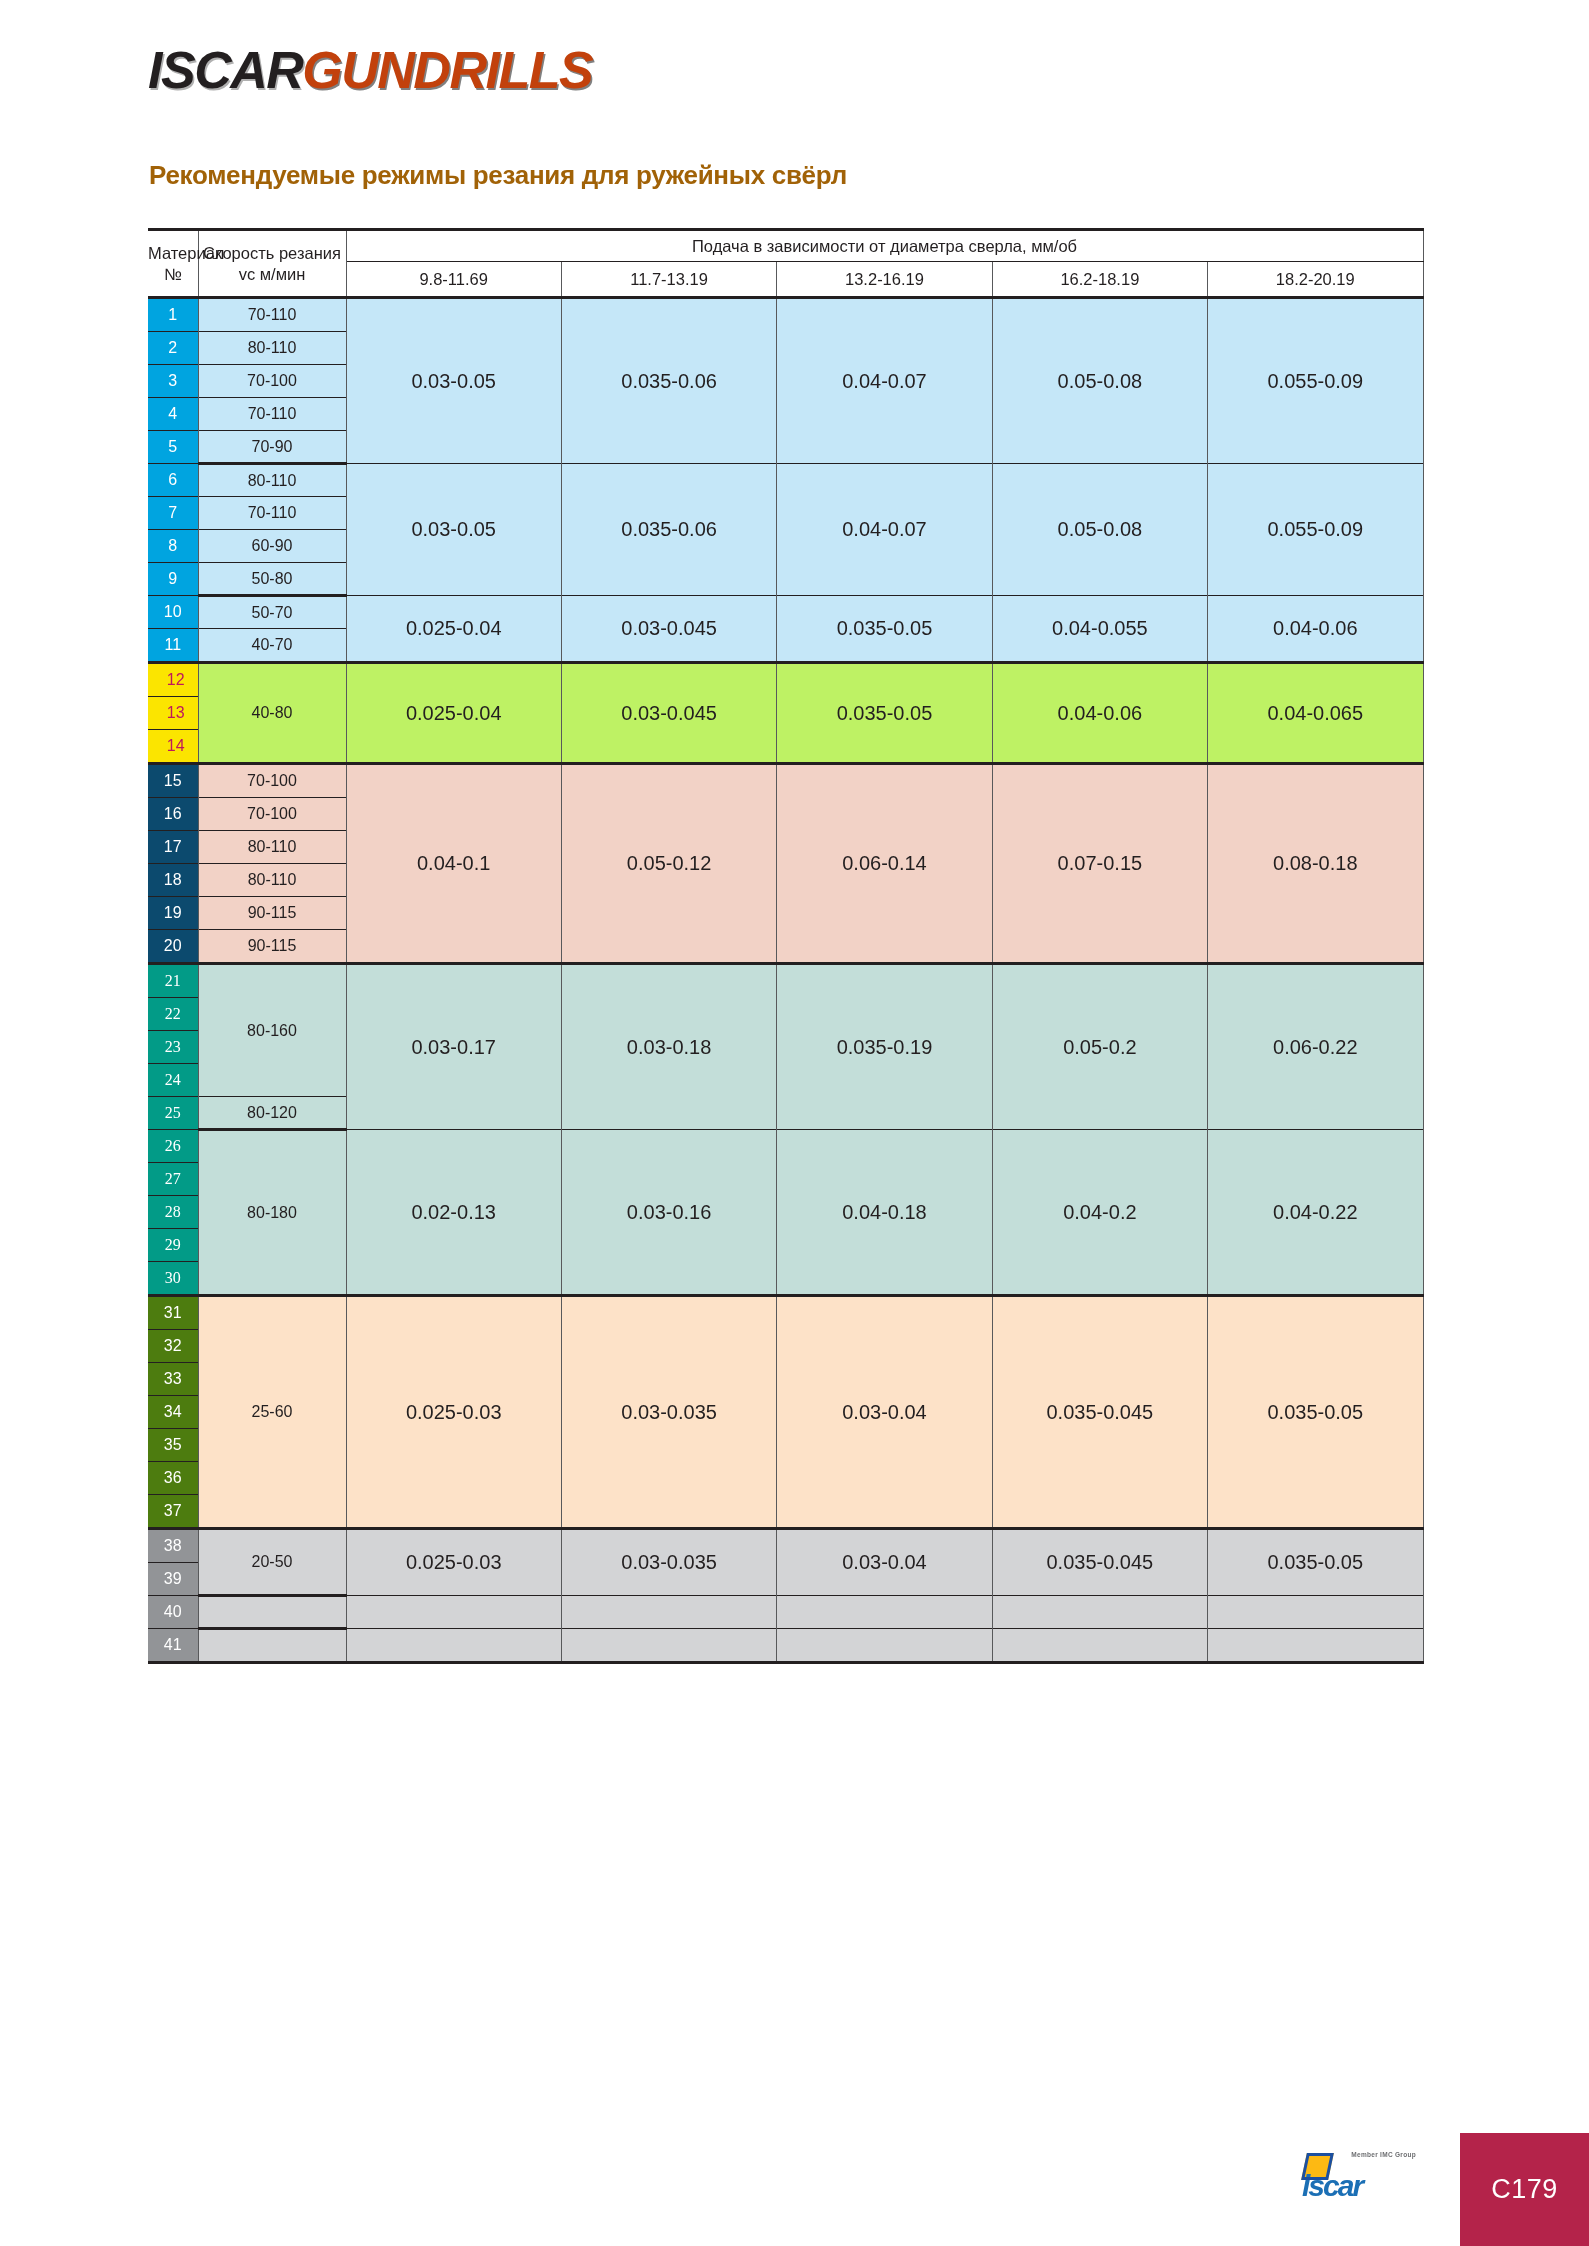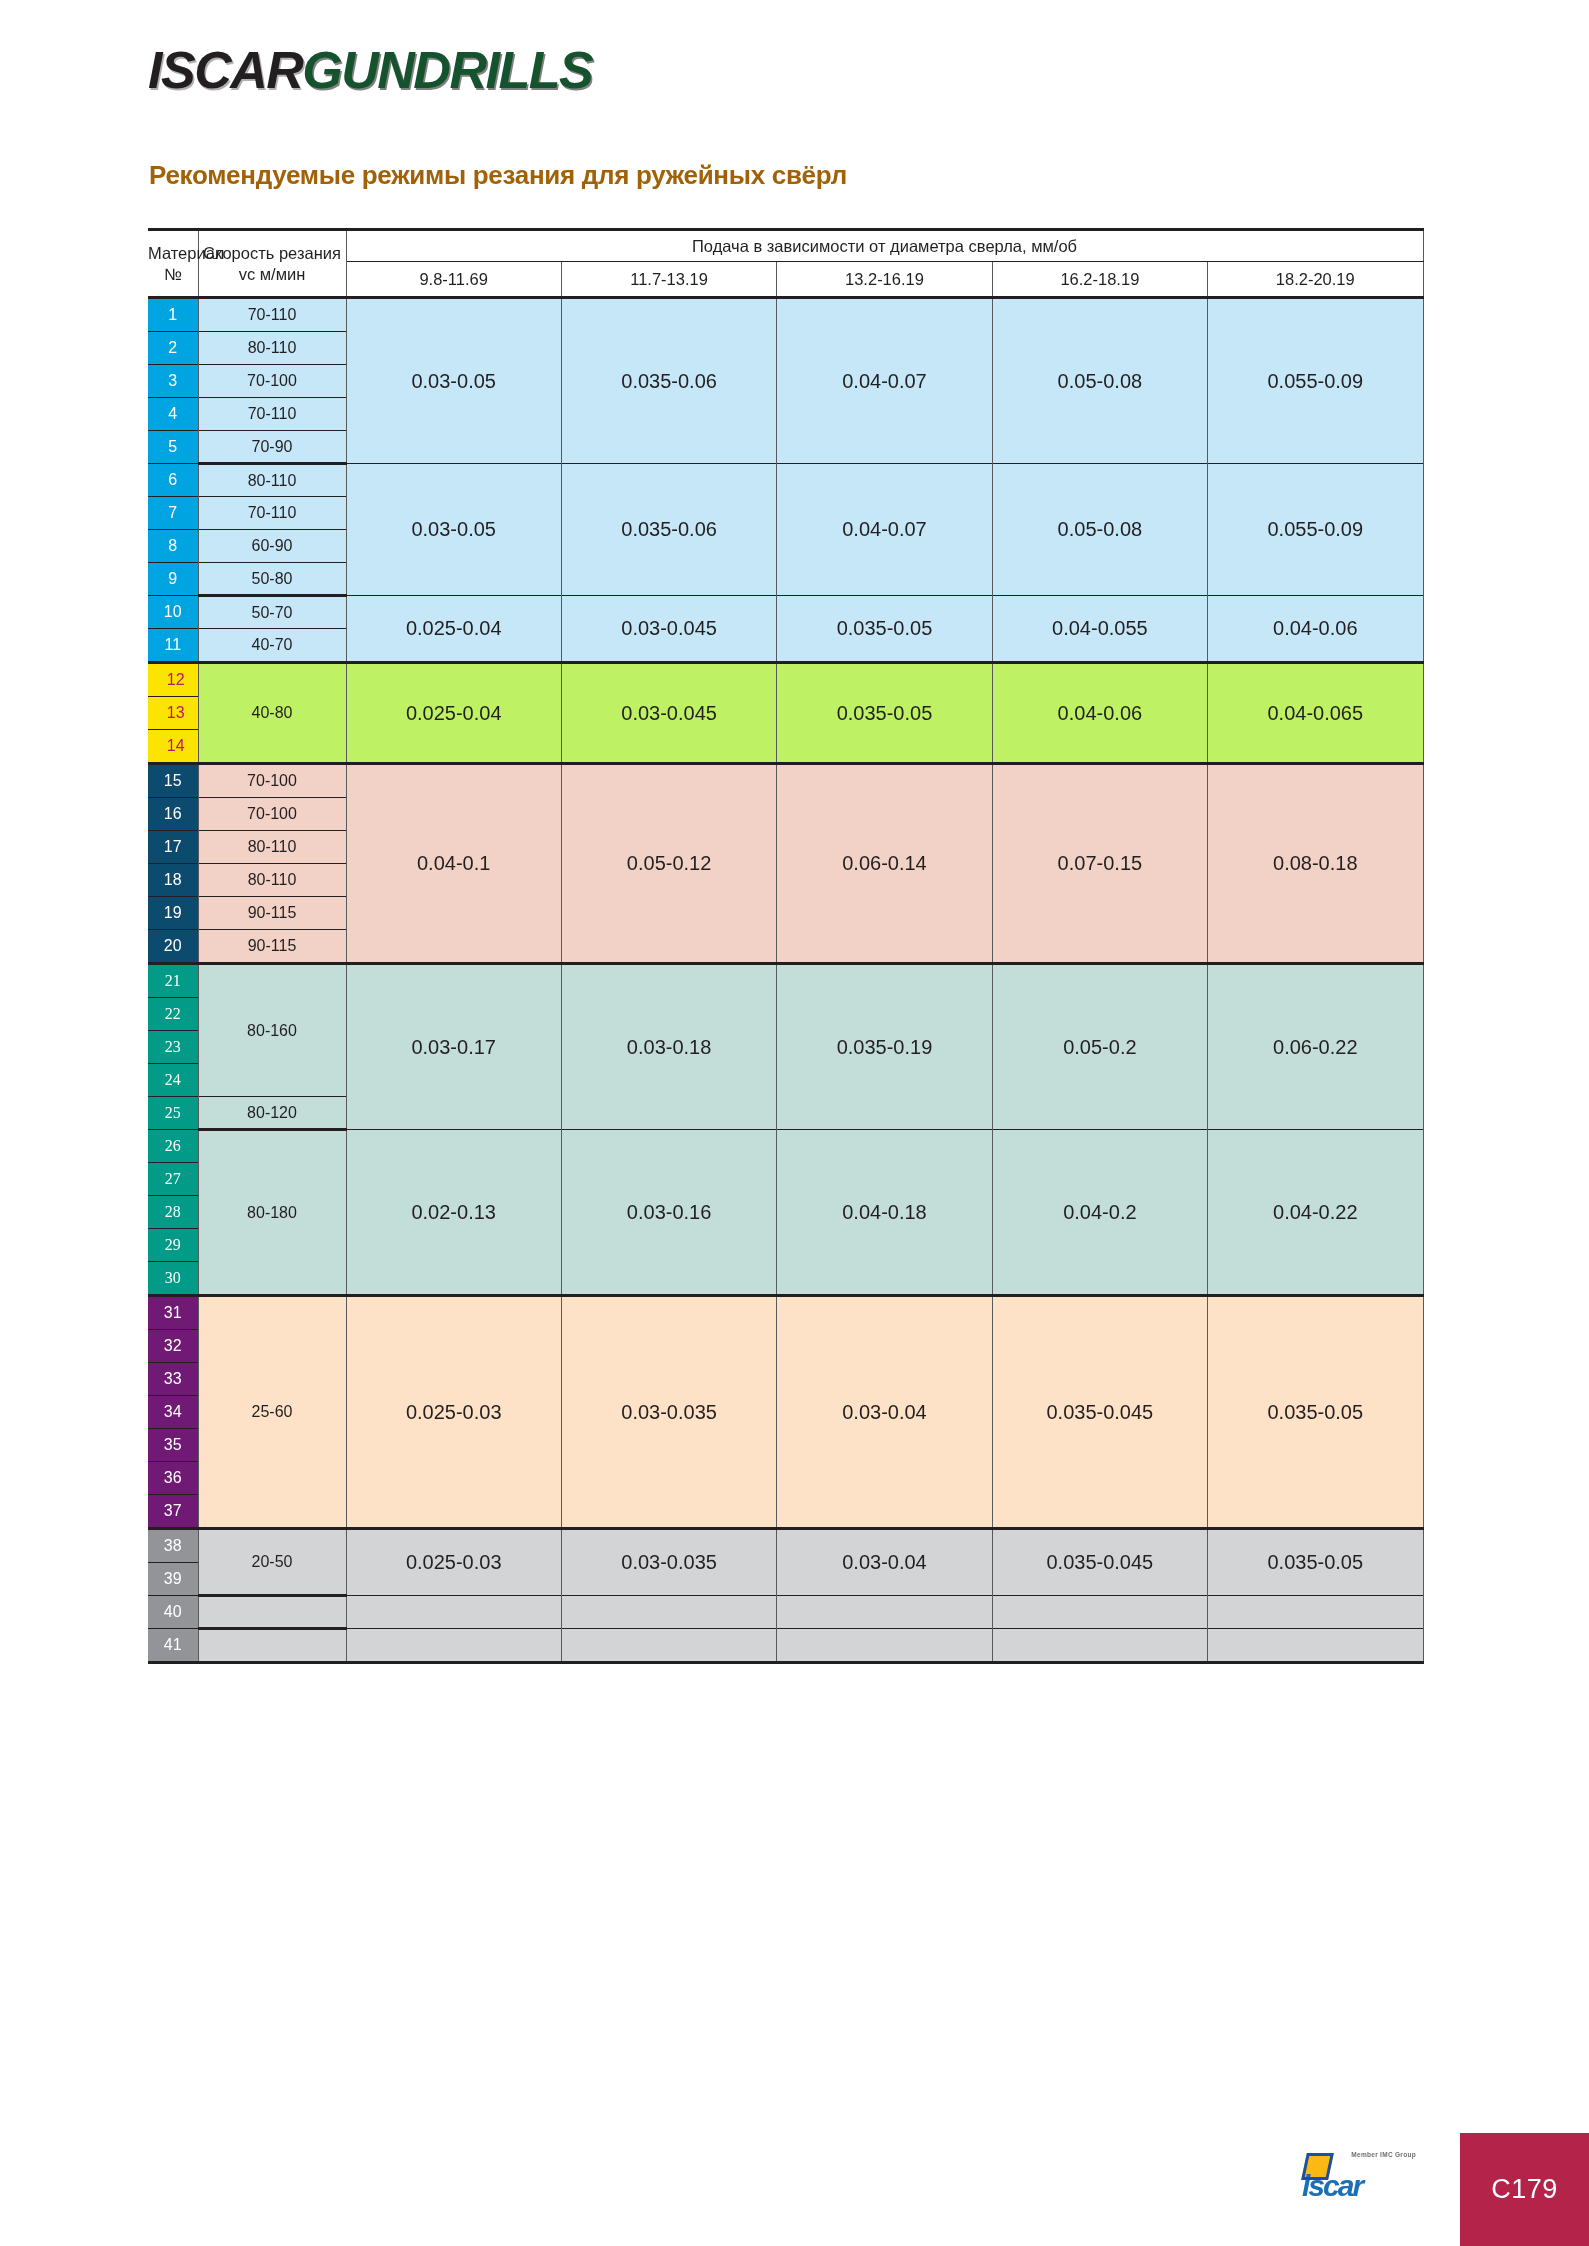--- a/index.html
+++ b/index.html
@@ -28,21 +28,21 @@
     font-weight: bold;
     font-size: 52px;
     letter-spacing: -1.5px;
     line-height: 1;
   }
   .logo-iscar {
     color: #231f20;
     text-shadow: 1.5px 1.5px 0 #b0b0b0;
   }
   .logo-gundrills {
-    color: #14532d;
+    color: #c2410c;
     text-shadow: 1.5px 1.5px 0 #808080;
   }
 
   
   .page-title {
     position: absolute;
     left: 149px;
     top: 160px;
     font-size: 26px;
     font-weight: bold;
@@ -120,21 +120,21 @@
 
   
   .g-blue   .mat { background: #00a4e0; }
   .g-blue   .spd, .g-blue .feed { background: #c5e7f8; }
   .g-yellow .mat { background: #fbe500; color:#be185d;padding-left:6px; }
   .g-yellow .spd, .g-yellow .feed { background: #bef264; }
   .g-red    .mat { background: #0c4a6e; }
   .g-red    .spd, .g-red .feed { background: #f2d2c6; }
   .g-teal   .mat { background: #029b87; font-family: Liberation Serif, serif; }
   .g-teal   .spd, .g-teal .feed { background: #c3ded9; }
-  .g-orange .mat { background: #701a75; margin-left: 21px; }
+  .g-orange .mat { background: #4d7c0f; margin-left: 21px; }
   .g-orange .spd, .g-orange .feed { background: #fde2c8; }
   .g-gray   .mat { background: #929497; }
   .g-gray   .spd, .g-gray .feed { background: #d3d4d6; }
 
   
   .footer-logo {
     position: absolute;
     left: 1302px;
     top: 2147px;
     width: 116px;

